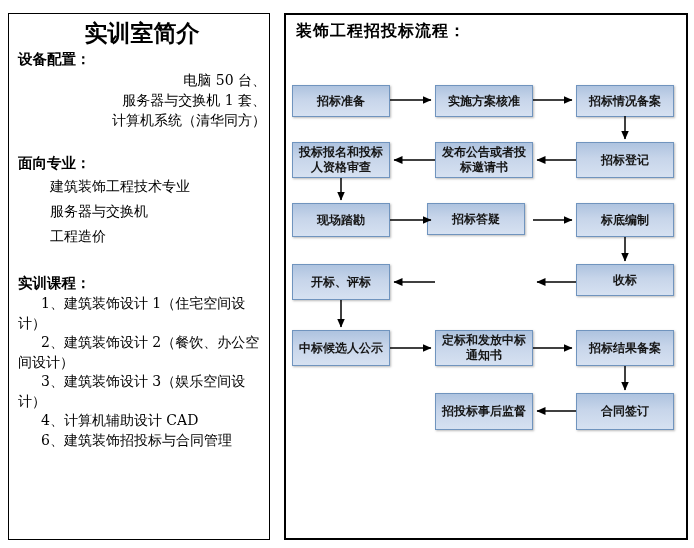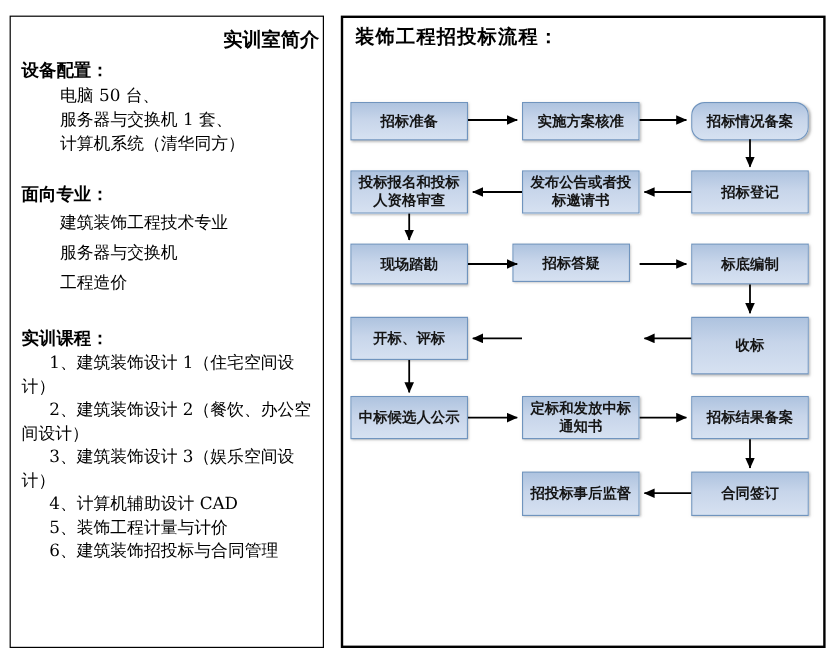--- a/index.html
+++ b/index.html
@@ -6,28 +6,28 @@
   .canvas{
     position:relative;width:694px;height:548px;background:#ffffff;
     font-family:"DejaVu Serif","Liberation Serif",serif;color:#000;overflow:hidden;
   }
   
   .left-panel{
     position:absolute;left:8px;top:13px;width:262px;height:527px;
     border:1px solid #000;box-sizing:border-box;padding:5px 3px 4px 9px;
   }
   .lp-title{
-    text-align:right;font-weight:bold;font-size:16px;line-height:24px;margin:2px 0 4px 0;
+    text-align:center;font-weight:bold;font-size:23px;line-height:24px;margin:2px 0 4px 0;
     font-family:"DejaVu Serif","Liberation Serif",serif;
   }
   .lp-heading{
     font-weight:bold;font-size:14.5px;line-height:21px;
     font-family:"DejaVu Sans","Liberation Sans",sans-serif;
   }
-  .lp-line{font-size:14px;line-height:20px;margin-left:32px;}
+  .lp-line{font-size:14px;line-height:20px;margin-left:32px;text-align:right;}
   .lp-line-loose{font-size:14px;line-height:25px;margin-left:32px;}
   .lp-gap-a{height:23px;}
   .lp-gap-b{height:24px;}
   .lp-item{font-size:14px;line-height:19.5px;text-indent:23px;margin:0;}
   
   .right-panel{
     position:absolute;left:284px;top:13px;width:404px;height:527px;
     border:2px solid #000;box-sizing:border-box;
   }
   .rp-title{
@@ -68,44 +68,43 @@
     <div class="lp-line-loose">服务器与交换机</div>
     <div class="lp-line-loose">工程造价</div>
 
     <div class="lp-gap-b"></div>
 
     <div class="lp-heading">实训课程：</div>
     <p class="lp-item">1、建筑装饰设计 1（住宅空间设计）</p>
     <p class="lp-item">2、建筑装饰设计 2（餐饮、办公空间设计）</p>
     <p class="lp-item">3、建筑装饰设计 3（娱乐空间设计）</p>
     <p class="lp-item">4、计算机辅助设计 CAD</p>
-    <p class="lp-item">5、装饰工程计量与计价</p>
     <p class="lp-item">6、建筑装饰招投标与合同管理</p>
   </div>
 
   <div class="right-panel">
     <div class="rp-title">装饰工程招投标流程：</div>
   </div>
 
   <div class="flow-layer">
 
     <div class="fbox" style="left:292px;top:85px;width:98px;height:31px;">招标准备</div>
     <div class="fbox" style="left:435px;top:85px;width:98px;height:31px;">实施方案核准</div>
-    <div class="fbox" style="left:576px;top:85px;width:98px;height:31px;border-radius:11px;">招标情况备案</div>
+    <div class="fbox" style="left:576px;top:85px;width:98px;height:31px;">招标情况备案</div>
 
     <div class="fbox" style="left:292px;top:142px;width:98px;height:36px;">投标报名和投标人资格审查</div>
     <div class="fbox" style="left:435px;top:142px;width:98px;height:36px;">发布公告或者投标邀请书</div>
     <div class="fbox" style="left:576px;top:142px;width:98px;height:36px;">招标登记</div>
 
     <div class="fbox" style="left:292px;top:203px;width:98px;height:34px;font-family:Liberation Serif, serif;">现场踏勘</div>
     <div class="fbox" style="left:427px;top:203px;width:98px;height:18px;">招标答疑</div>
     <div class="fbox" style="left:576px;top:203px;width:98px;height:34px;">标底编制</div>
 
     <div class="fbox" style="left:292px;top:264px;width:98px;height:36px;">开标、评标</div>
-    <div class="fbox" style="left:576px;top:264px;width:98px;height:48px;">收标</div>
+    <div class="fbox" style="left:576px;top:264px;width:98px;height:32px;">收标</div>
 
     <div class="fbox" style="left:292px;top:330px;width:98px;height:36px;">中标候选人公示</div>
     <div class="fbox" style="left:435px;top:330px;width:98px;height:36px;">定标和发放中标通知书</div>
     <div class="fbox" style="left:576px;top:330px;width:98px;height:36px;">招标结果备案</div>
 
     <div class="fbox" style="left:435px;top:393px;width:98px;height:37px;">招投标事后监督</div>
     <div class="fbox" style="left:576px;top:393px;width:98px;height:37px;">合同签订</div>
 
     <svg class="arrows" width="694" height="548">
       <defs>

